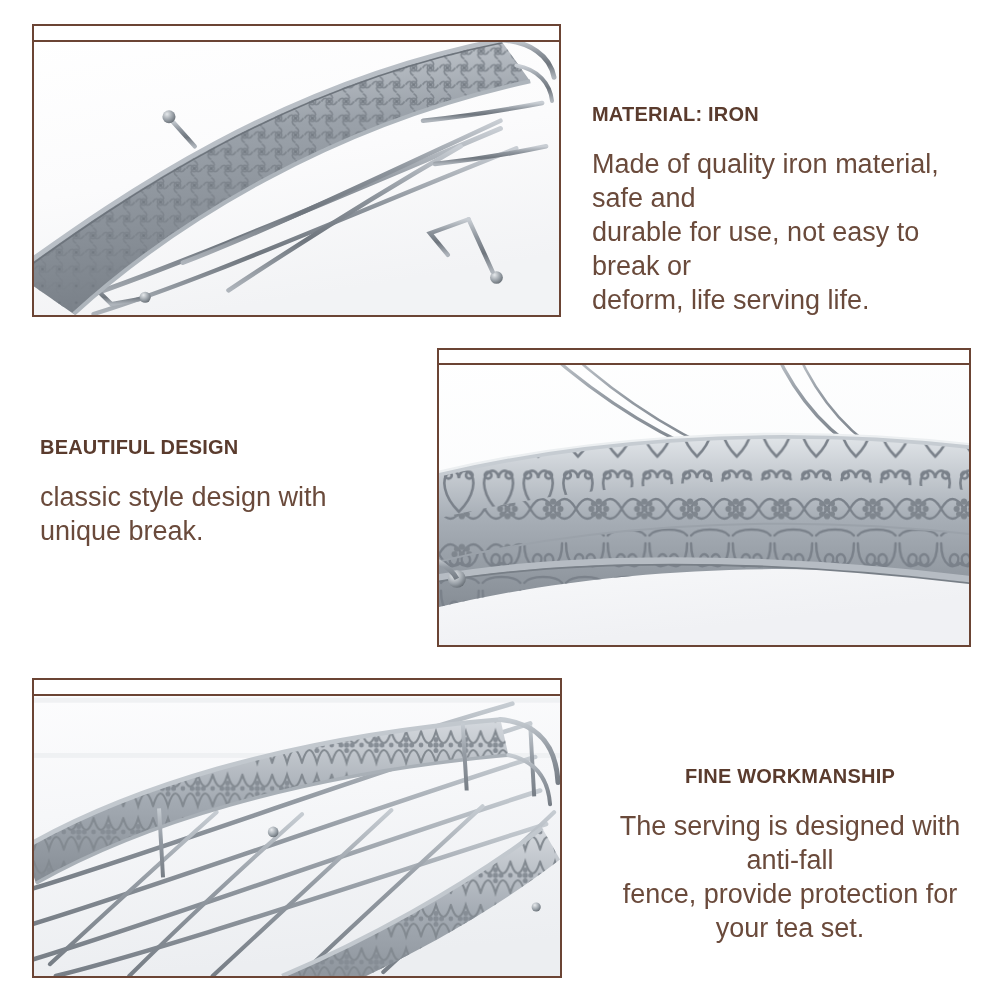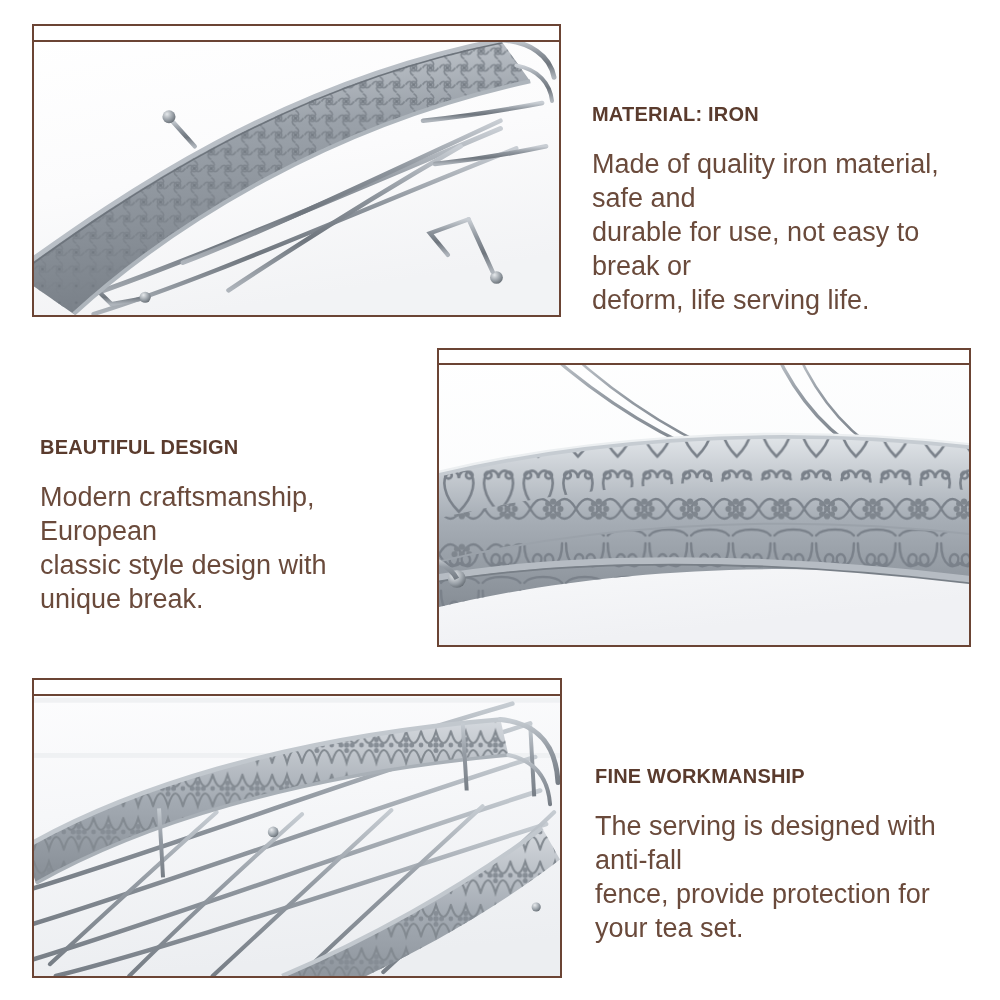--- a/index.html
+++ b/index.html
@@ -75,21 +75,21 @@
     font-family: "Liberation Sans", sans-serif;
     font-weight: normal;
     font-size: 27px;
     line-height: 34px;
     color: #6a4a3b;
   }
   .feature-body span { display: block; }
 
   #text-material { left: 592px; top: 104px; width: 400px; }
   #text-design   { left: 40px;  top: 437px; width: 360px; }
-  #text-bottom   { left: 595px; top: 766px; width: 390px; }
+  #text-bottom   { left: 595px; top: 766px; width: 390px; text-align: center; }
 </style>
 </head>
 <body>
 
 <div class="page">
 
   <div class="photo-panel" id="panel-material">
     <div class="photo-inner">
       <div class="metal-scene">
         <svg viewBox="0 0 529 293" preserveAspectRatio="none" aria-hidden="true">
@@ -393,21 +393,20 @@
     <p class="feature-body">
       <span>Made of quality iron material, safe and</span>
       <span>durable for use, not easy to break or</span>
       <span>deform, life serving life.</span>
     </p>
   </div>
 
   <div class="text-block" id="text-design">
     <h2 class="feature-heading">BEAUTIFUL DESIGN</h2>
     <p class="feature-body">
-      <span>Modern craftsmanship, European</span>
       <span>classic style design with</span>
       <span>unique break.</span>
     </p>
   </div>
 
   <div class="text-block" id="text-bottom">
     <h2 class="feature-heading">FINE WORKMANSHIP</h2>
     <p class="feature-body">
       <span>The serving is designed with anti-fall</span>
       <span>fence, provide protection for</span>

